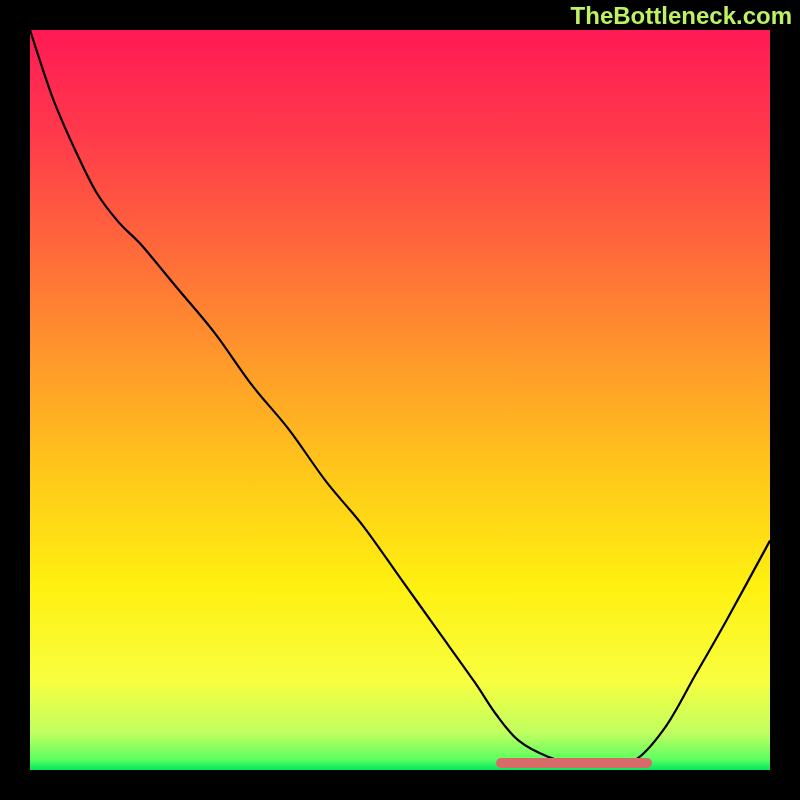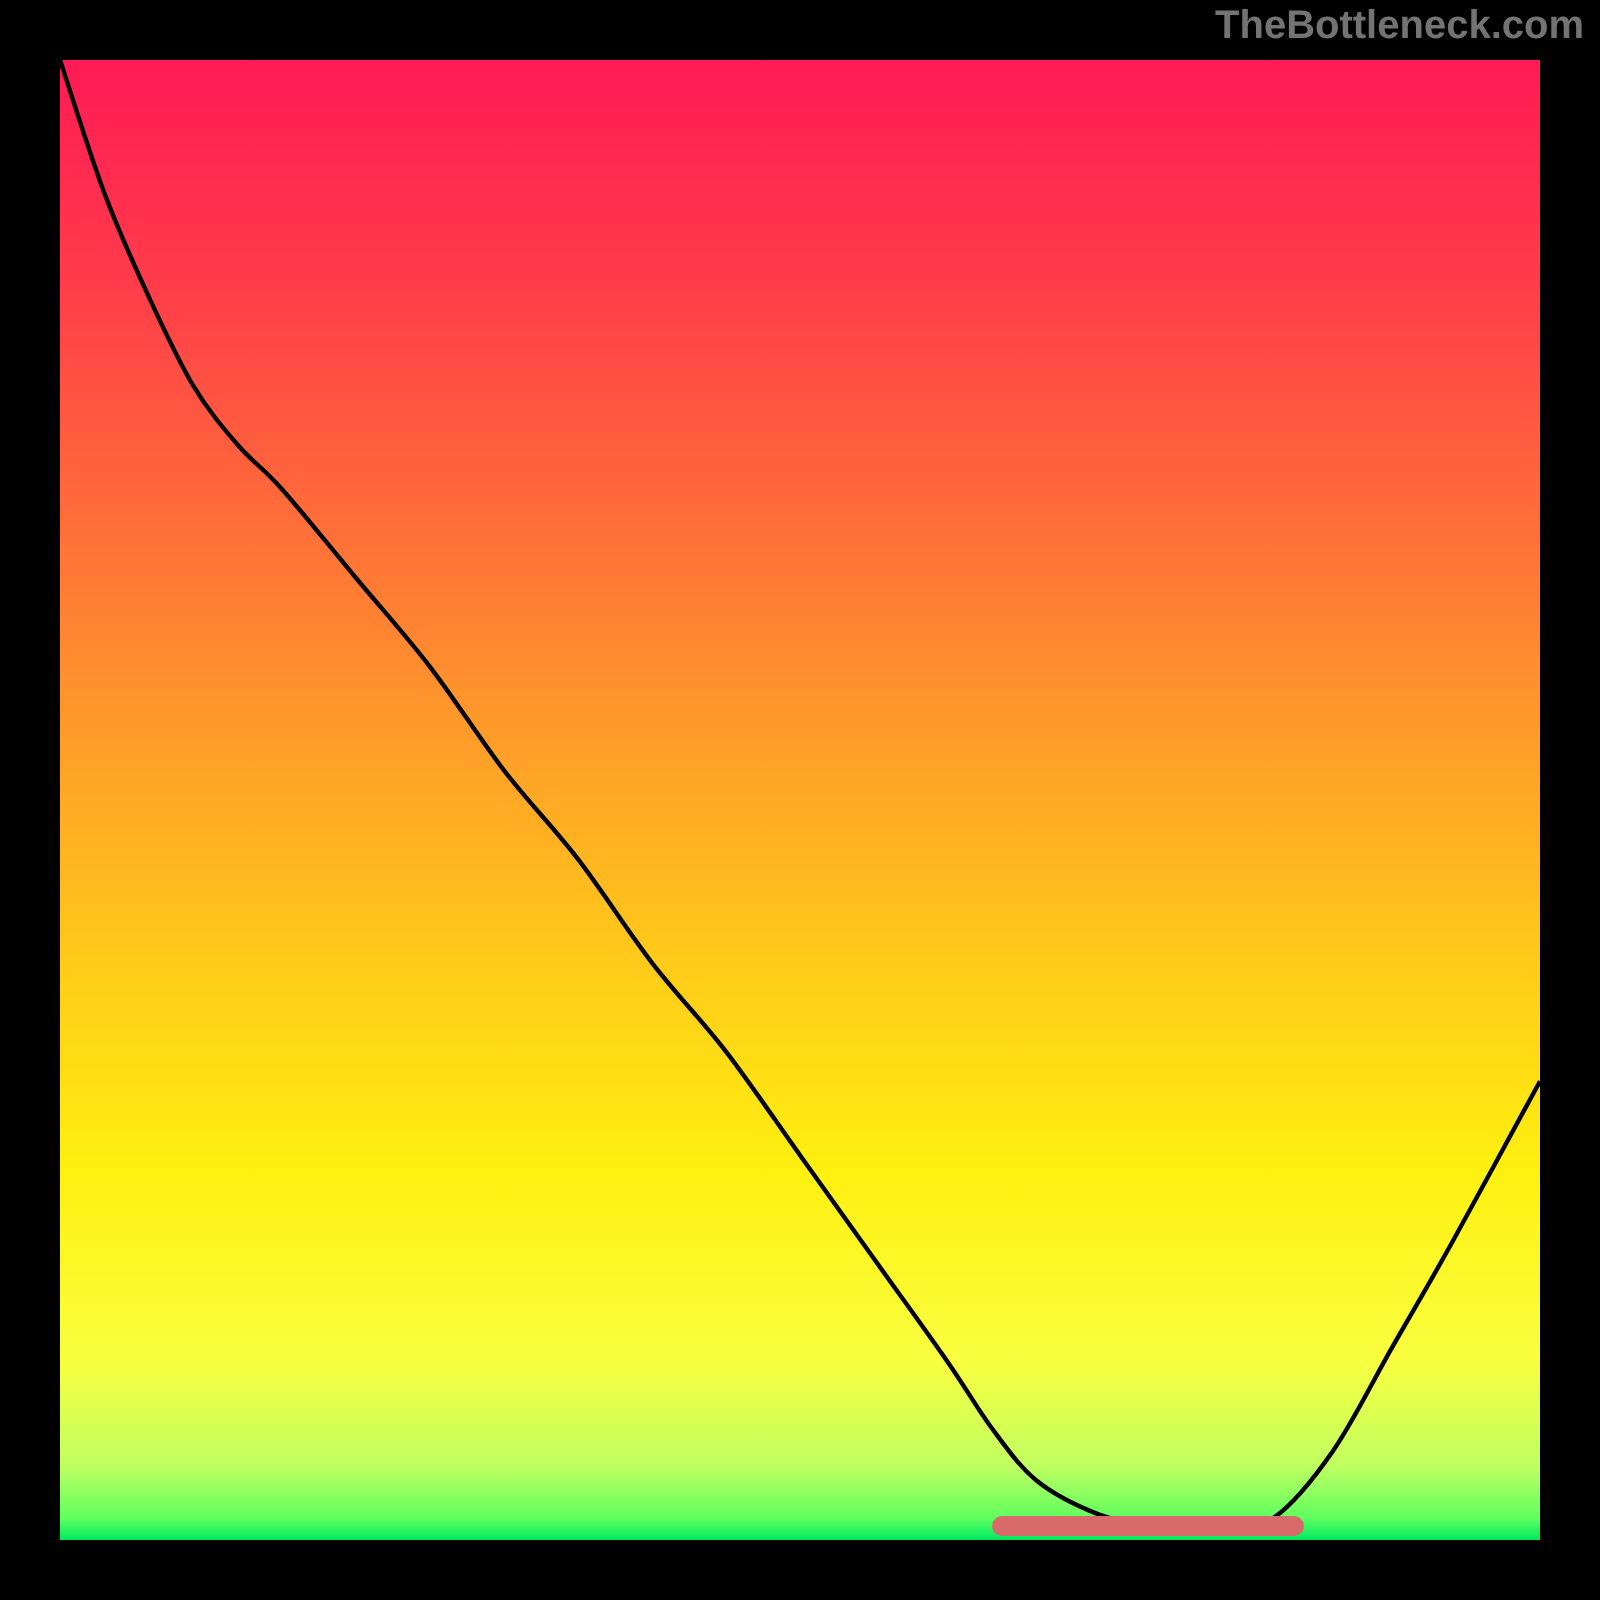--- a/index.html
+++ b/index.html
@@ -8,22 +8,22 @@
     height: 800px;
     background: #000000;
     position: relative;
     font-family: Arial, sans-serif;
     overflow: hidden;
   }
   .watermark {
     position: absolute;
     top: 2px;
     right: 8px;
-    color: #737373;
-    font-size: 20px;
+    color: #bef264;
+    font-size: 24px;
     font-weight: bold;
     z-index: 10;
   }
   .chart-area {
     position: absolute;
     left: 30px;
     top: 30px;
     width: 740px;
     height: 740px;
   }

